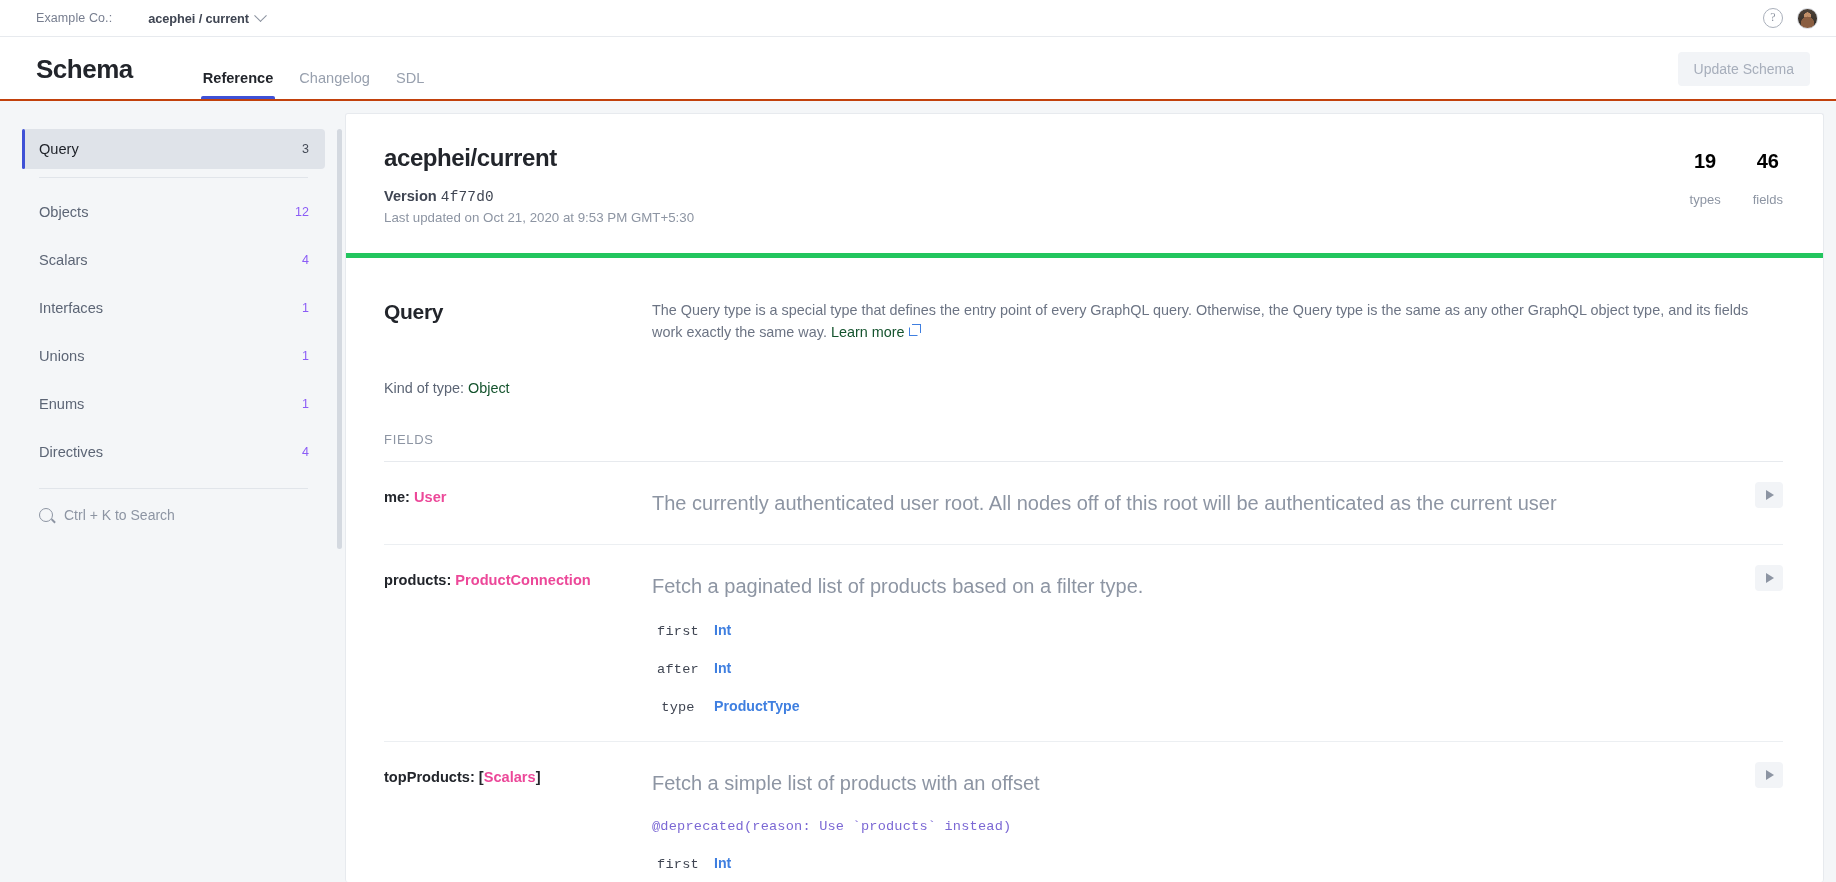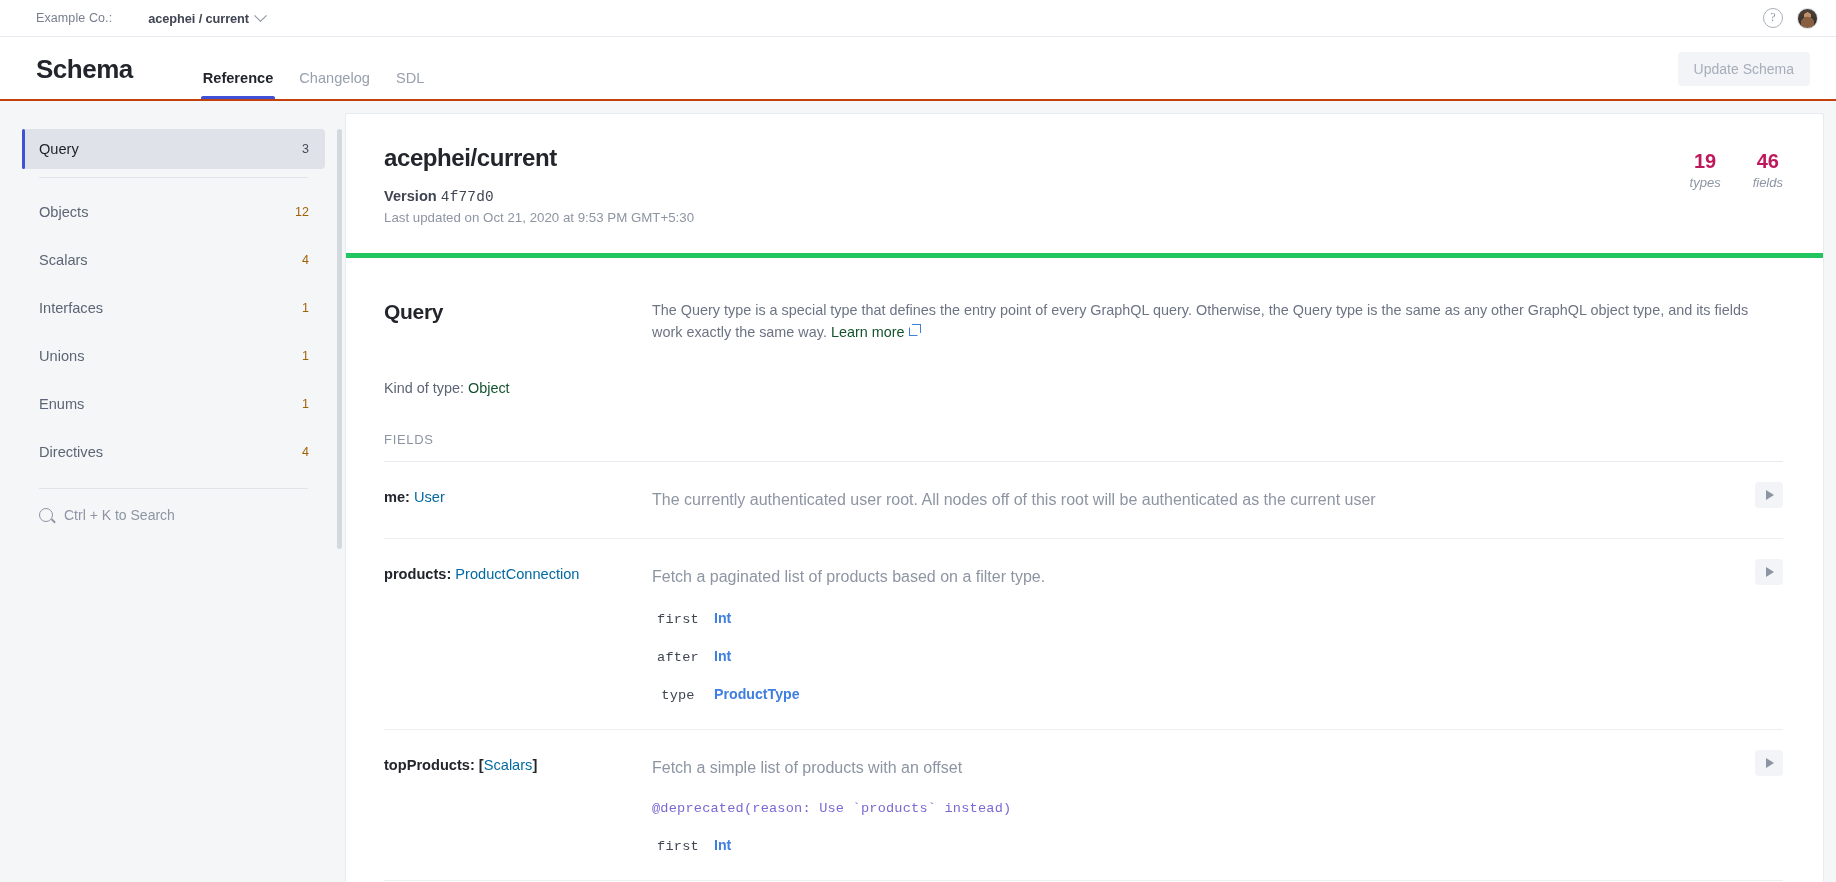--- a/index.html
+++ b/index.html
@@ -155,21 +155,21 @@
     border-radius: 4px;
     cursor: pointer;
     font-size: 14.6px;
     color: #5c6575;
     position: relative;
     margin-bottom: 8px;
   }
   .side-item .count {
     margin-left: auto;
     font-size: 12.5px;
-    color: #a16207;
+    color: #8b5cf6;
   }
   .side-item.active {
     background: #dfe3e9;
     color: #1d2027;
   }
   .side-item.active .count { color: #464c58; }
   .side-item.active::before {
     content: "";
     position: absolute;
     left: 0; top: 0; bottom: 0;
@@ -267,28 +267,27 @@
   .stats {
     margin-left: auto;
     display: flex;
     gap: 32px;
     padding-top: 6px;
   }
   .stat { text-align: center; }
   .stat .num {
     font-size: 20px;
     font-weight: bold;
-    color: #be185d;
+    color: #000000;
     line-height: 1.1;
   }
   .stat .lbl {
     font-size: 13px;
     color: #8d95a3;
-    margin-top: 3px;
-    font-style: italic;
+    margin-top: 20px;
   }
 
   
   .type-section { padding: 42px 40px 0 38px; }
   .type-row { display: flex; align-items: flex-start; }
   .type-name {
     width: 268px;
     flex: none;
     font-size: 21px;
     font-weight: bold;
@@ -349,28 +348,28 @@
   }
   .field-sig {
     width: 268px;
     flex: none;
     font-size: 14.6px;
     color: #22252b;
     font-weight: bold;
     padding-top: 1px;
   }
   .field-sig .tname {
-    color: #0369a1;
-    font-weight: normal;
+    color: #ec4899;
+    font-weight: bold;
     cursor: pointer;
   }
   .field-sig .brk { color: #22252b; font-weight: bold; }
   .field-body { flex: 1; min-width: 0; padding-right: 30px; }
   .field-desc {
-    font-size: 16px;
+    font-size: 20px;
     color: #8d95a3;
     line-height: 1.5;
   }
   .deprecated {
     font-family: "Liberation Mono", monospace;
     font-size: 13.6px;
     color: #7b68d4;
     margin-top: 21px;
     letter-spacing: .2px;
   }

